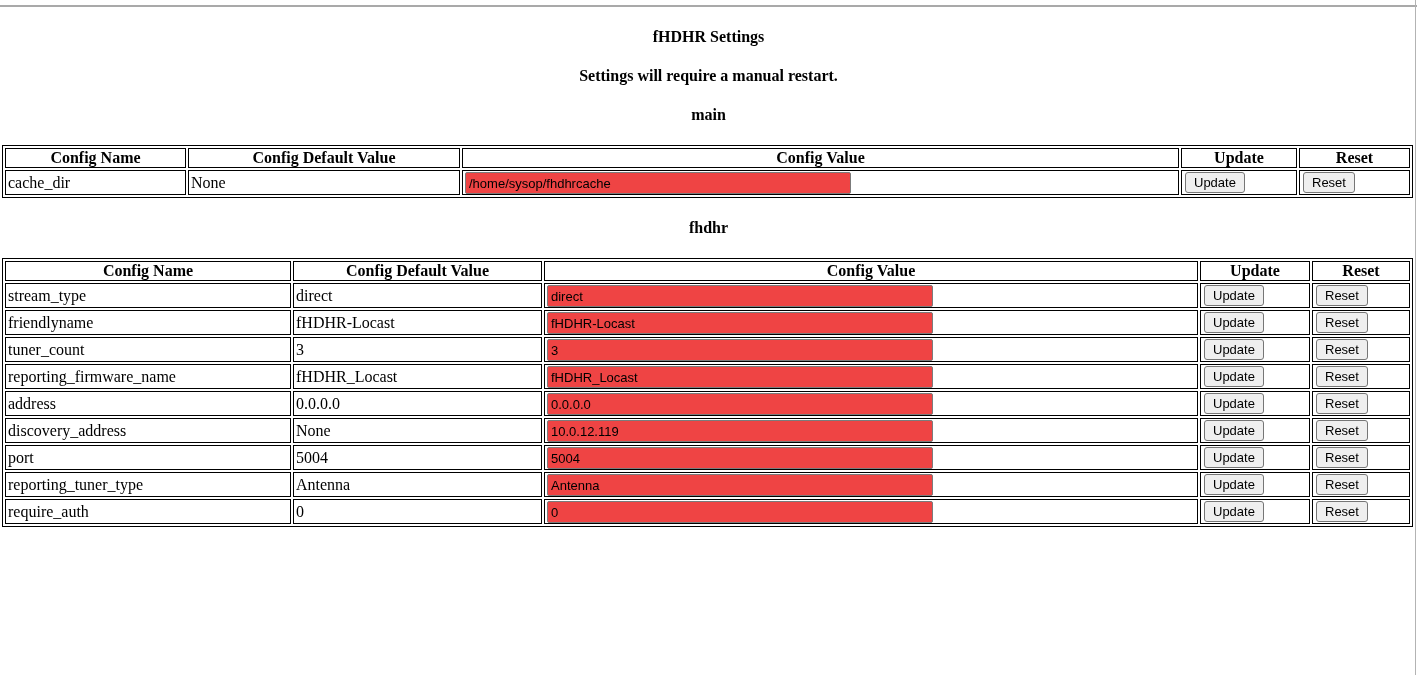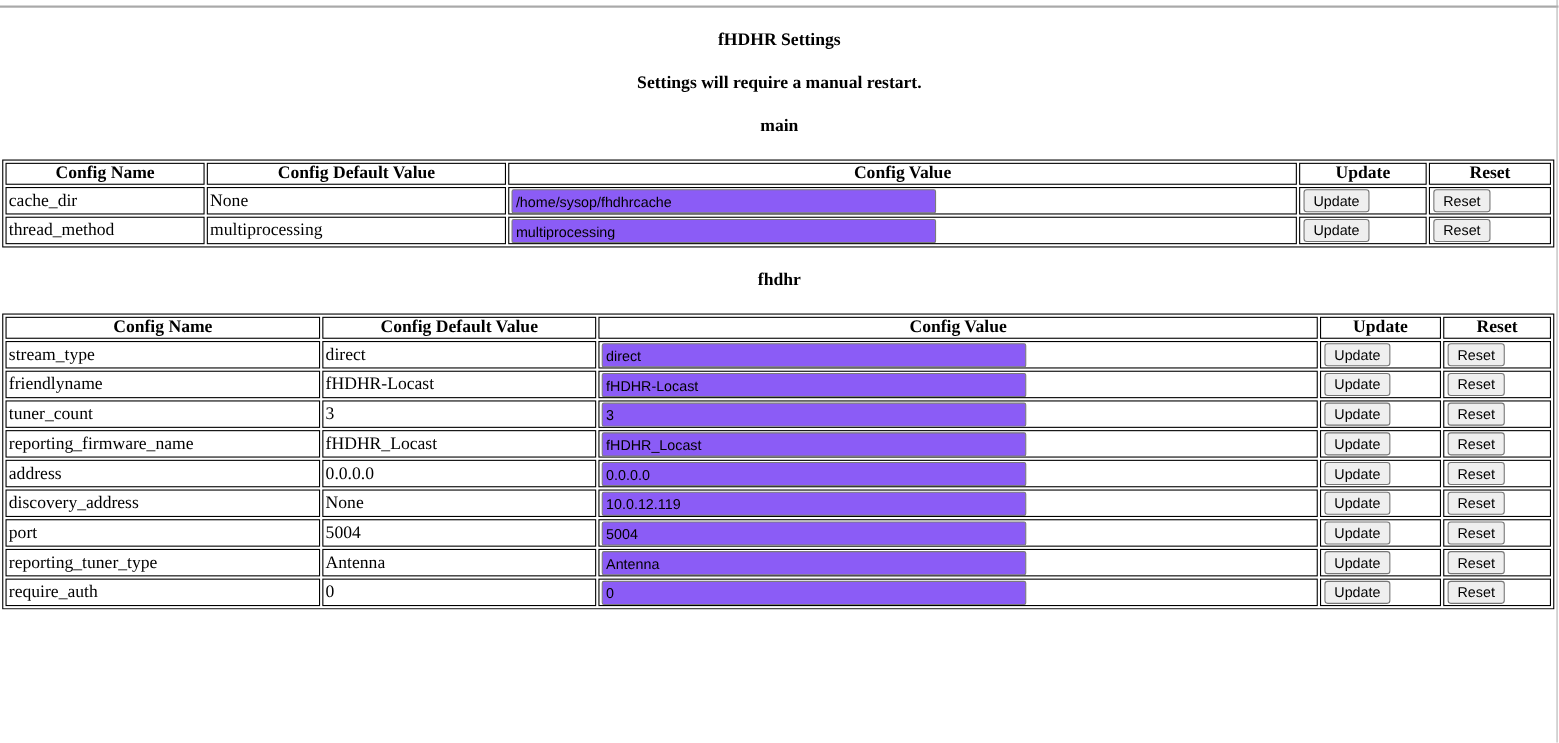--- a/index.html
+++ b/index.html
@@ -63,21 +63,21 @@
     width: 386px;
     height: 22px;
     box-sizing: border-box;
     border: 1px solid #7b7b7b;
     border-radius: 2px;
     padding: 1px 3px;
     margin: 1px 0 0 0;
     font-family: "Liberation Sans", sans-serif;
     font-size: 13px;
     color: #000000;
-    background: #8b5cf6;
+    background: #ef4444;
   }
   button.form-button {
     font-family: "Liberation Sans", sans-serif;
     font-size: 13px;
     color: #000000;
     background: #efefef;
     border: 1px solid #767676;
     border-radius: 3px;
     padding: 2px 8px;
     margin: 0 0 0 1px;
@@ -113,27 +113,20 @@
           </tr>
         </thead>
       <tbody>
           <tr>
             <td>cache_dir</td>
             <td>None</td>
             <td><input type="text" class="config-value-input" value="/home/sysop/fhdhrcache" style=""></td>
             <td><button type="button" class="form-button">Update</button></td>
             <td><button type="button" class="form-button">Reset</button></td>
           </tr>
-          <tr>
-            <td>thread_method</td>
-            <td>multiprocessing</td>
-            <td><input type="text" class="config-value-input" value="multiprocessing" style=""></td>
-            <td><button type="button" class="form-button">Update</button></td>
-            <td><button type="button" class="form-button">Reset</button></td>
-          </tr>
         </tbody>
     </table>
   </section>
 
   <section>
     <p class="heading">fhdhr</p>
     <table class="config-table">
       <colgroup>
           <col style="width: 286px;">
           <col style="width: 249px;">

